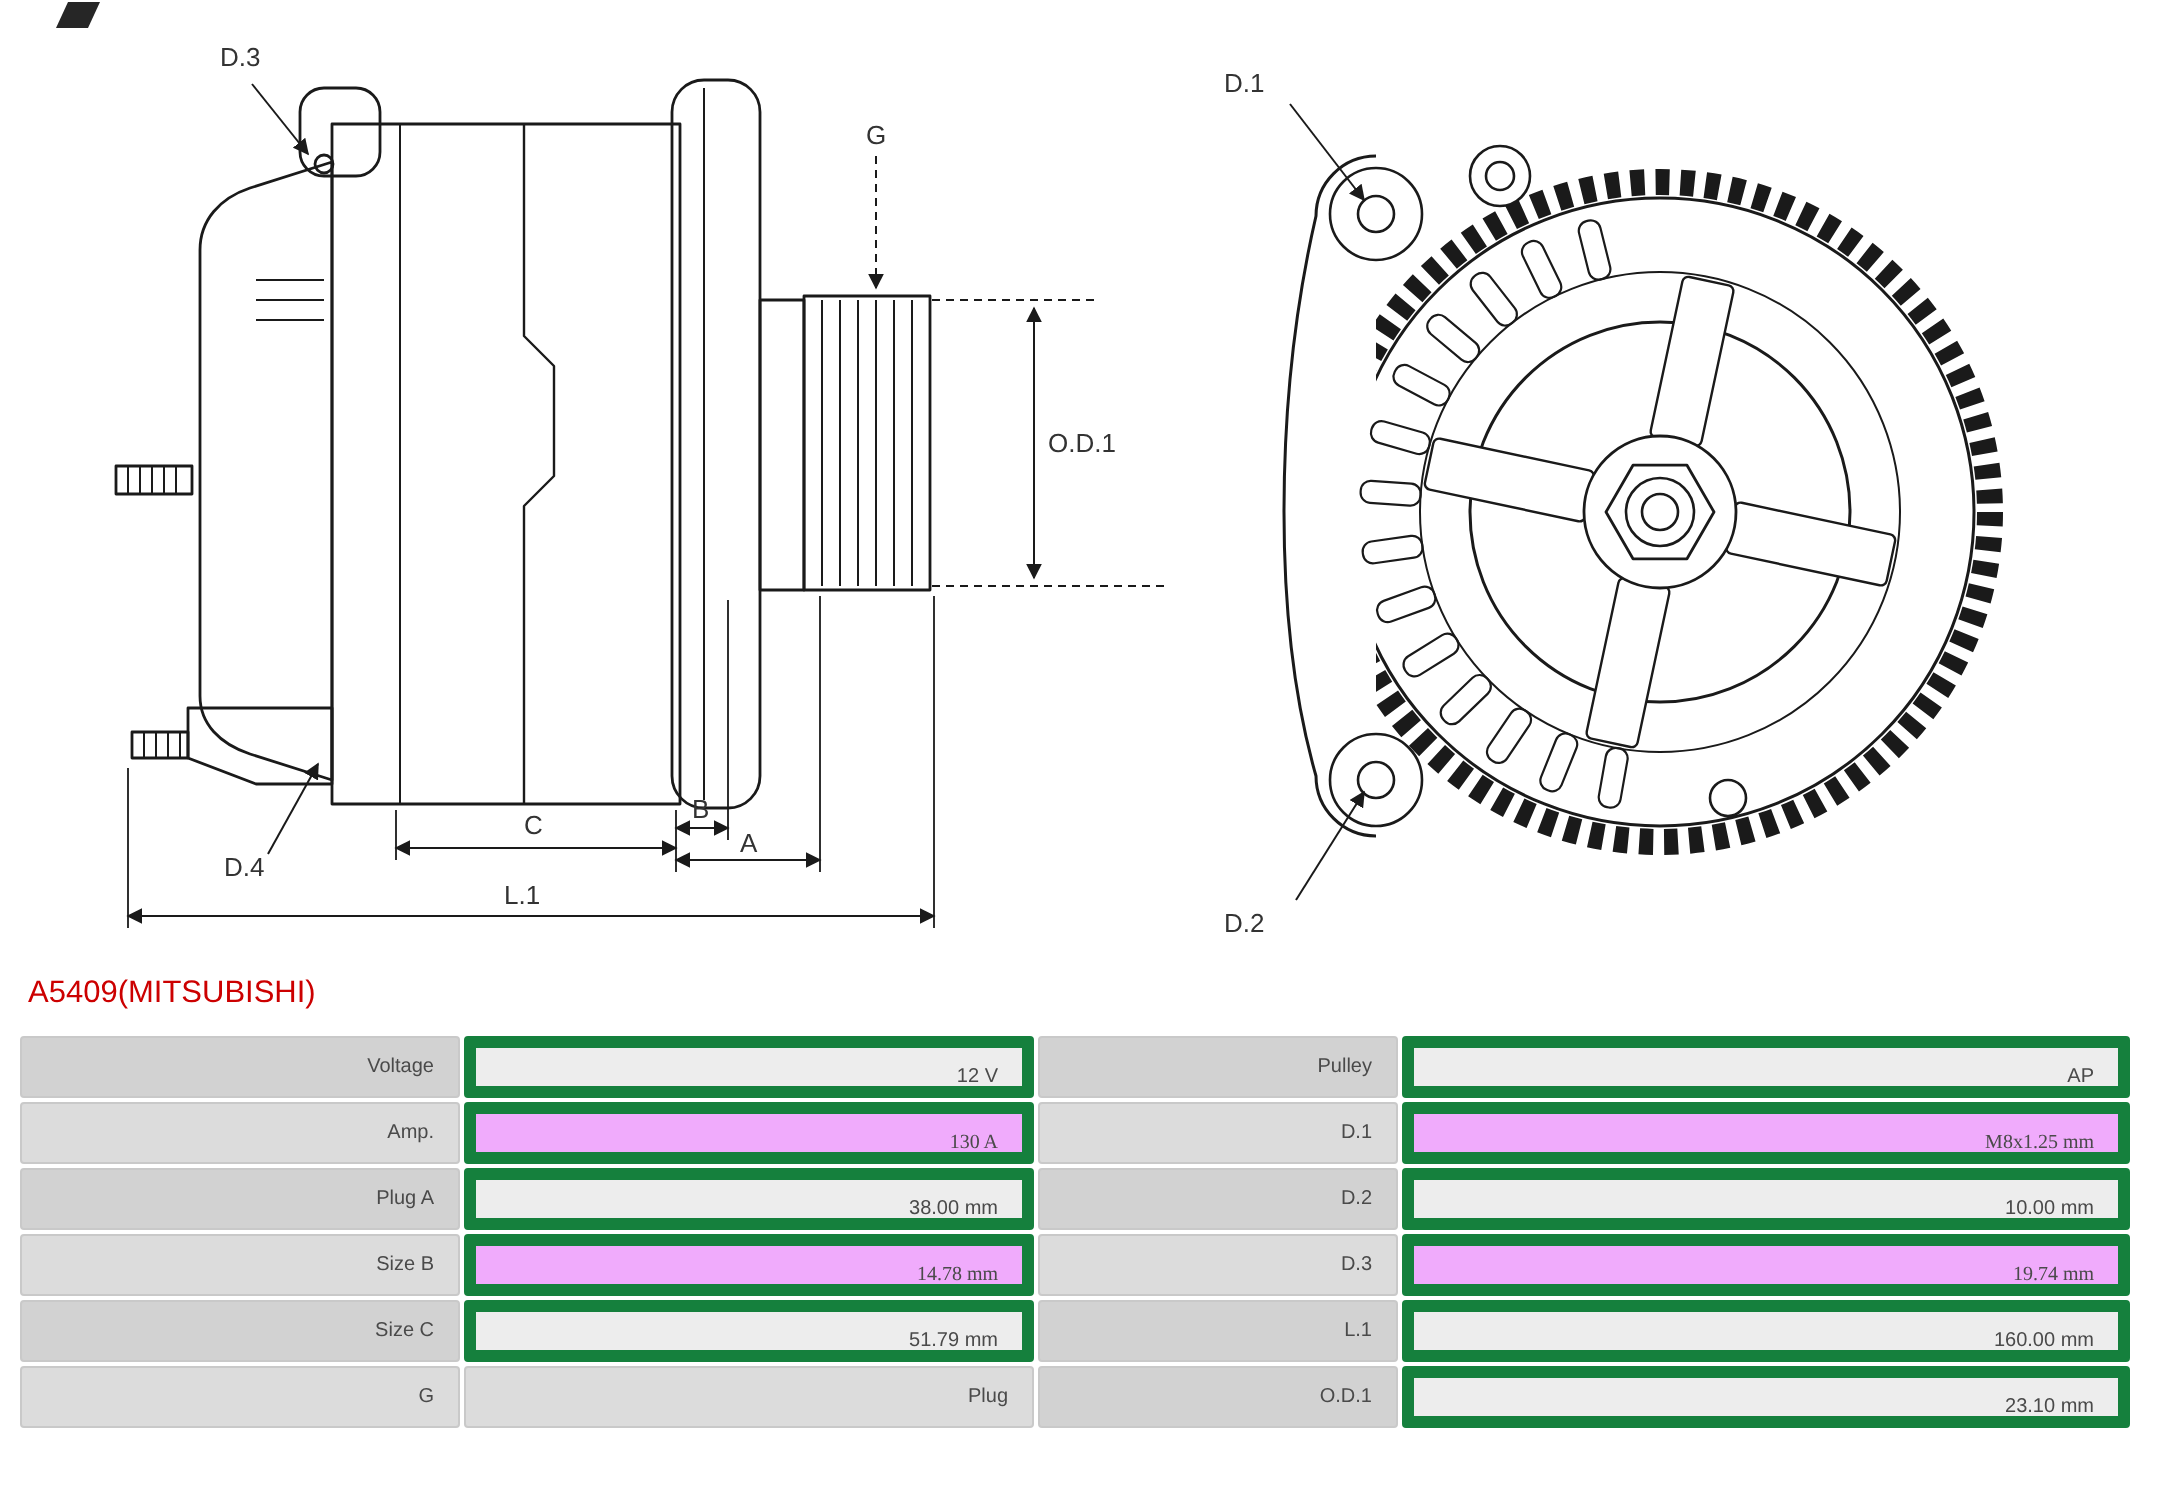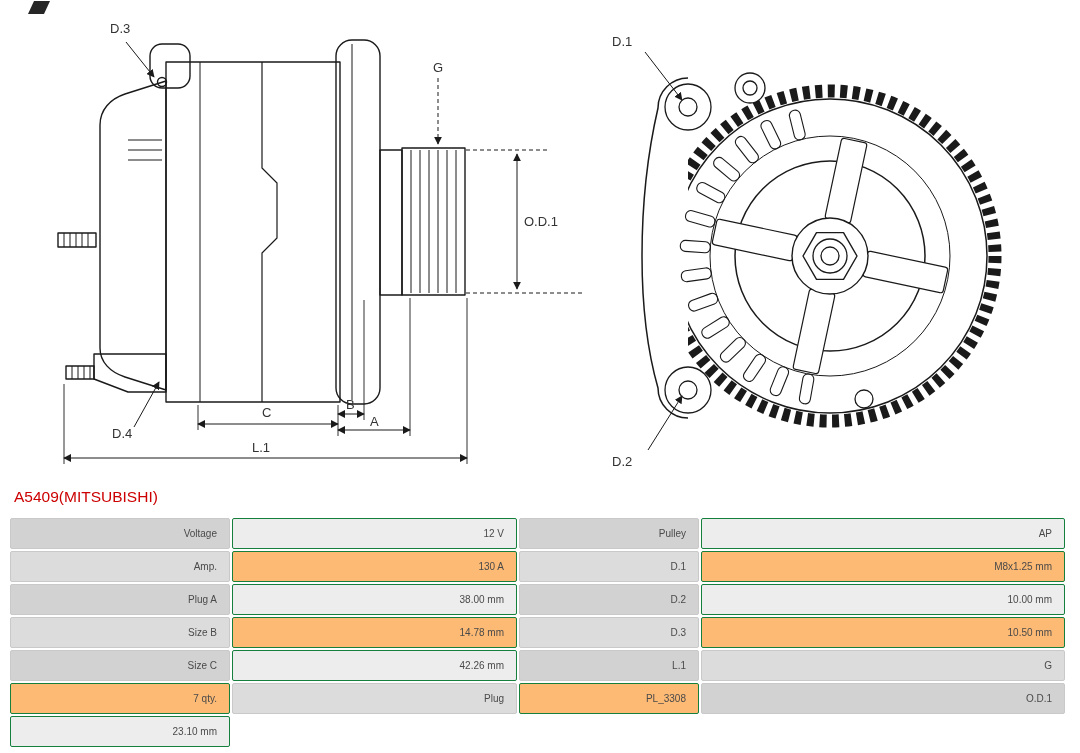--- a/index.html
+++ b/index.html
@@ -6,25 +6,25 @@
     font-family:"Liberation Sans","DejaVu Sans",sans-serif;}
   .page{position:relative;width:1080px;height:753px;background:#fff;}
   .logo{position:absolute;left:26px;top:0;}
   .diagram{position:absolute;left:0;top:0;}
   .part-title{position:absolute;left:14px;top:488px;font-size:15.5px;color:#cc0000;}
   .spec-table{position:absolute;left:10px;top:518px;width:1055px;display:grid;
     grid-template-columns:220px 285px 180px 364px;gap:2px;}
   .cell{height:31px;line-height:29px;box-sizing:border-box;padding:0 12px 0 0;
     text-align:right;font-size:10px;color:#4a4a4a;border-radius:2px;}
   .lab{border:1px solid #c9c9c9;}
-  .val{border:1px solid #15803d;}
+  .val{border:6px solid #15803d;}
   .lab.o{background:#d2d2d2;}
   .lab.e{background:#dcdcdc;}
   .val.o{background:#ededed;}
-  .val.e{background:#fdba74;}
+  .val.e{background:#f0abfc;font-family:Liberation Serif, serif;}
   .cell.empty{background:transparent;border:none;}
   svg text{font-family:"Liberation Sans","DejaVu Sans",sans-serif;font-size:13px;fill:#333;}
 </style>
 </head>
 <body>
 
 <div class="page">
 
   <div class="logo">
     <svg width="26" height="14">
@@ -147,30 +147,29 @@
     <div class="cell val e">M8x1.25 mm</div>
 
     <div class="cell lab o">Plug A</div>
     <div class="cell val o">38.00 mm</div>
     <div class="cell lab o">D.2</div>
     <div class="cell val o">10.00 mm</div>
 
     <div class="cell lab e">Size B</div>
     <div class="cell val e">14.78 mm</div>
     <div class="cell lab e">D.3</div>
-    <div class="cell val e">10.50 mm</div>
+    <div class="cell val e">19.74 mm</div>
 
     <div class="cell lab o">Size C</div>
-    <div class="cell val o">42.26 mm</div>
+    <div class="cell val o">51.79 mm</div>
     <div class="cell lab o">L.1</div>
+    <div class="cell val o">160.00 mm</div>
 
     <div class="cell lab e">G</div>
-    <div class="cell val e">7 qty.</div>
     <div class="cell lab e">Plug</div>
-    <div class="cell val e">PL_3308</div>
 
     <div class="cell lab o">O.D.1</div>
     <div class="cell val o">23.10 mm</div>
     <div class="cell empty"></div>
     <div class="cell empty"></div>
   </div>
 
 </div>
 
 </body></html>

